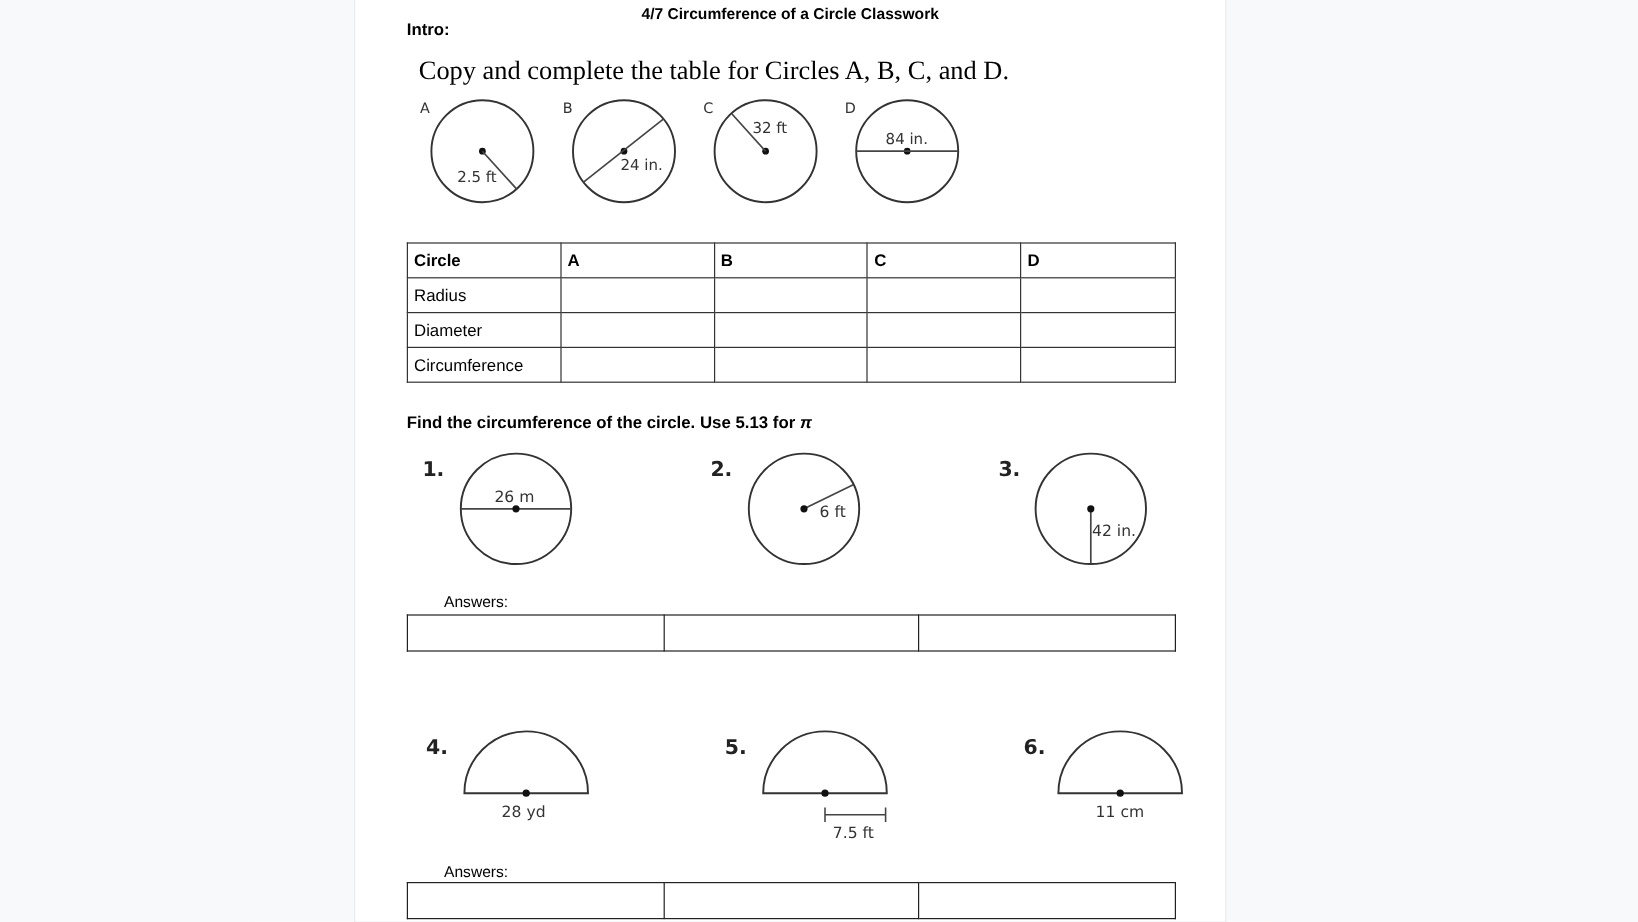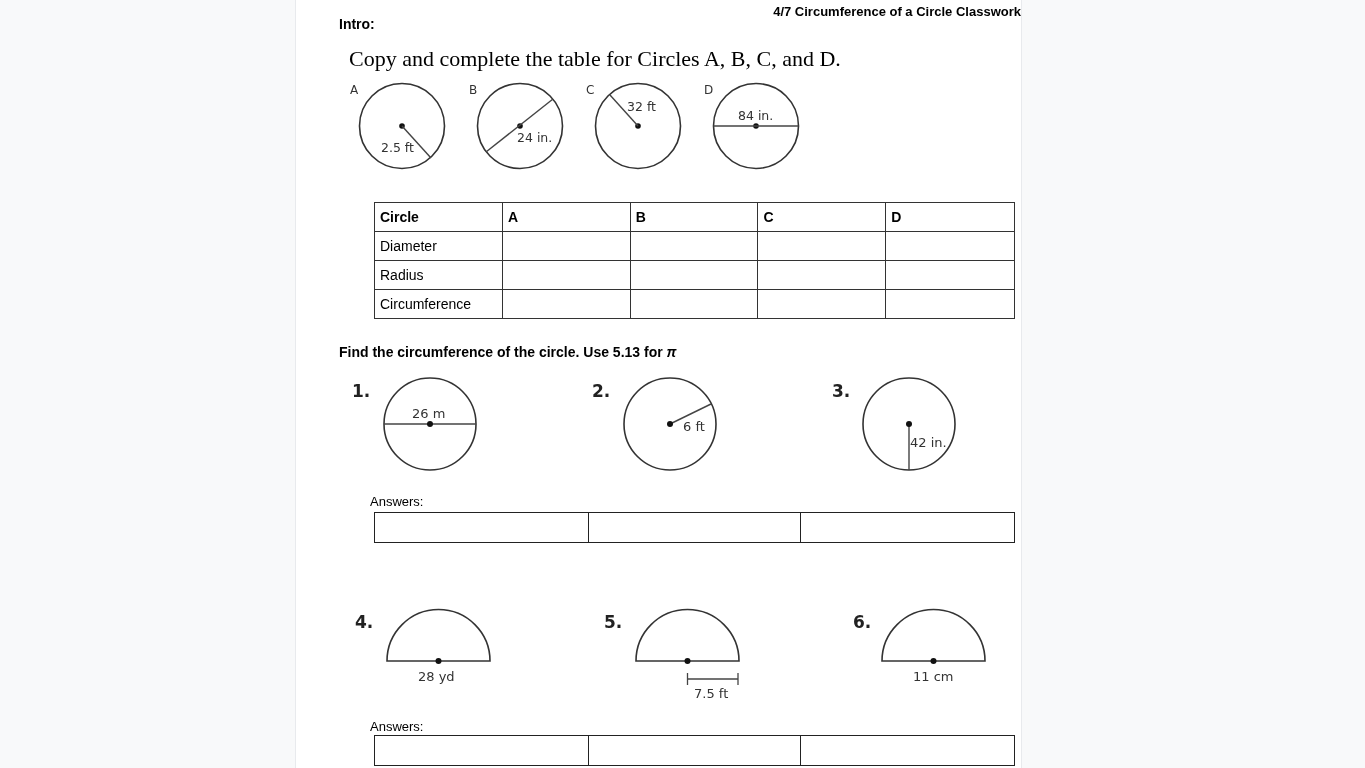--- a/index.html
+++ b/index.html
@@ -11,29 +11,29 @@
     position:relative;
   }
   .page {
     position:absolute; left:296px; top:0; width:725px; height:768px;
     background:#fff;
     box-shadow:0 0 0 1px #e8eaed;
   }
   .abs { position:absolute; }
   .doc-title {
     position:absolute; left:0; width:725px; top:4px;
-    text-align:right; font-weight:bold; font-size:13px;
+    text-align:center; font-weight:bold; font-size:13px;
   }
   .intro { left:43px; top:16px; font-weight:bold; font-size:14px; }
   .instr {
     left:53px; top:46px; font-family:"Liberation Serif", serif; font-size:22px;
   }
   svg text { font-family:"DejaVu Sans", sans-serif; fill:#333; }
   table.grid {
-    position:absolute; border-collapse:collapse; font-size:14px;margin-left:35px;
+    position:absolute; border-collapse:collapse; font-size:14px;
   }
   table.grid td {
     border:1px solid #333; padding:0 5px; height:29px; box-sizing:border-box;
     vertical-align:middle;
   }
   table.data-table td.h { font-weight:bold; }
   .section-head { font-weight:bold; font-size:14px; }
   .section-head .small { font-size:13px; }
   .answers-label { font-size:13px;margin-left:31px; }
   .answer-table td { height:30px !important; border:1px solid #222 !important; }
@@ -97,28 +97,28 @@
       </colgroup>
     <tbody>
         <tr>
       <td class="h">Circle</td>
       <td class="h">A</td>
       <td class="h">B</td>
       <td class="h">C</td>
       <td class="h">D</td>
     </tr>
     <tr>
+      <td>Radius</td>
+      <td></td>
+      <td></td>
+      <td></td>
+      <td></td>
+    </tr>
+    <tr>
       <td>Diameter</td>
-      <td></td>
-      <td></td>
-      <td></td>
-      <td></td>
-    </tr>
-    <tr>
-      <td>Radius</td>
       <td></td>
       <td></td>
       <td></td>
       <td></td>
     </tr>
     <tr>
       <td>Circumference</td>
       <td></td>
       <td></td>
       <td></td>

